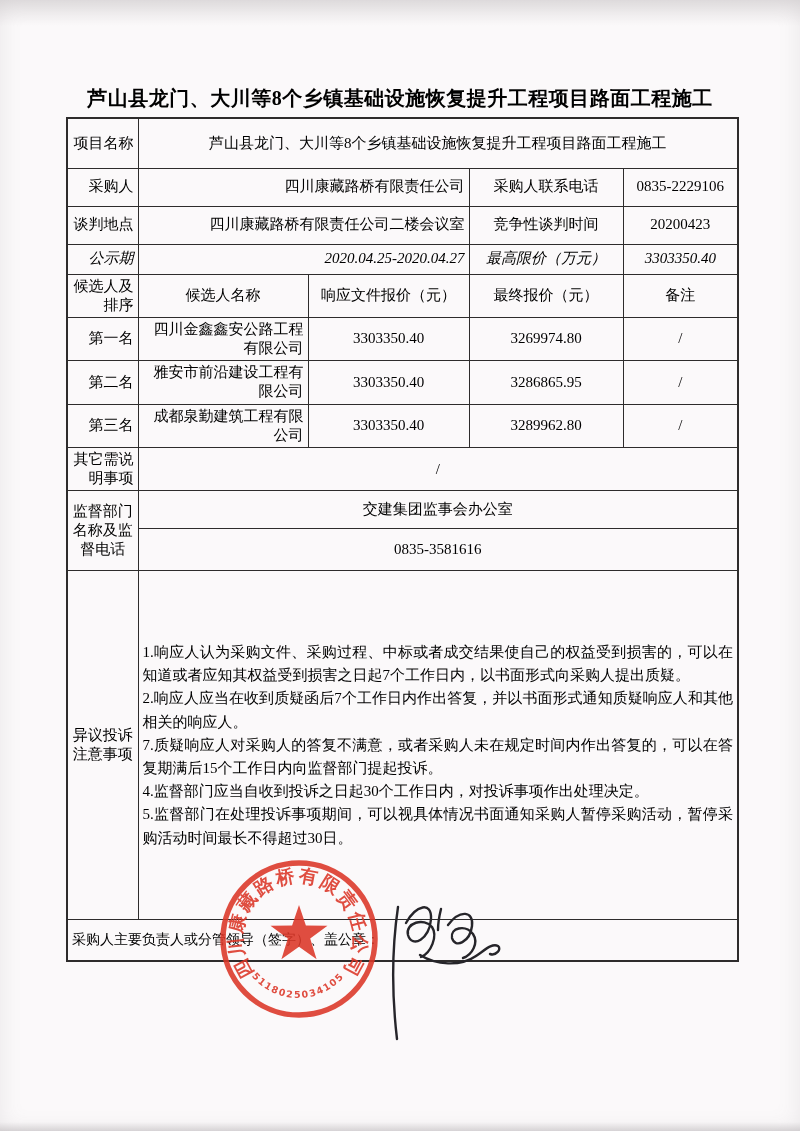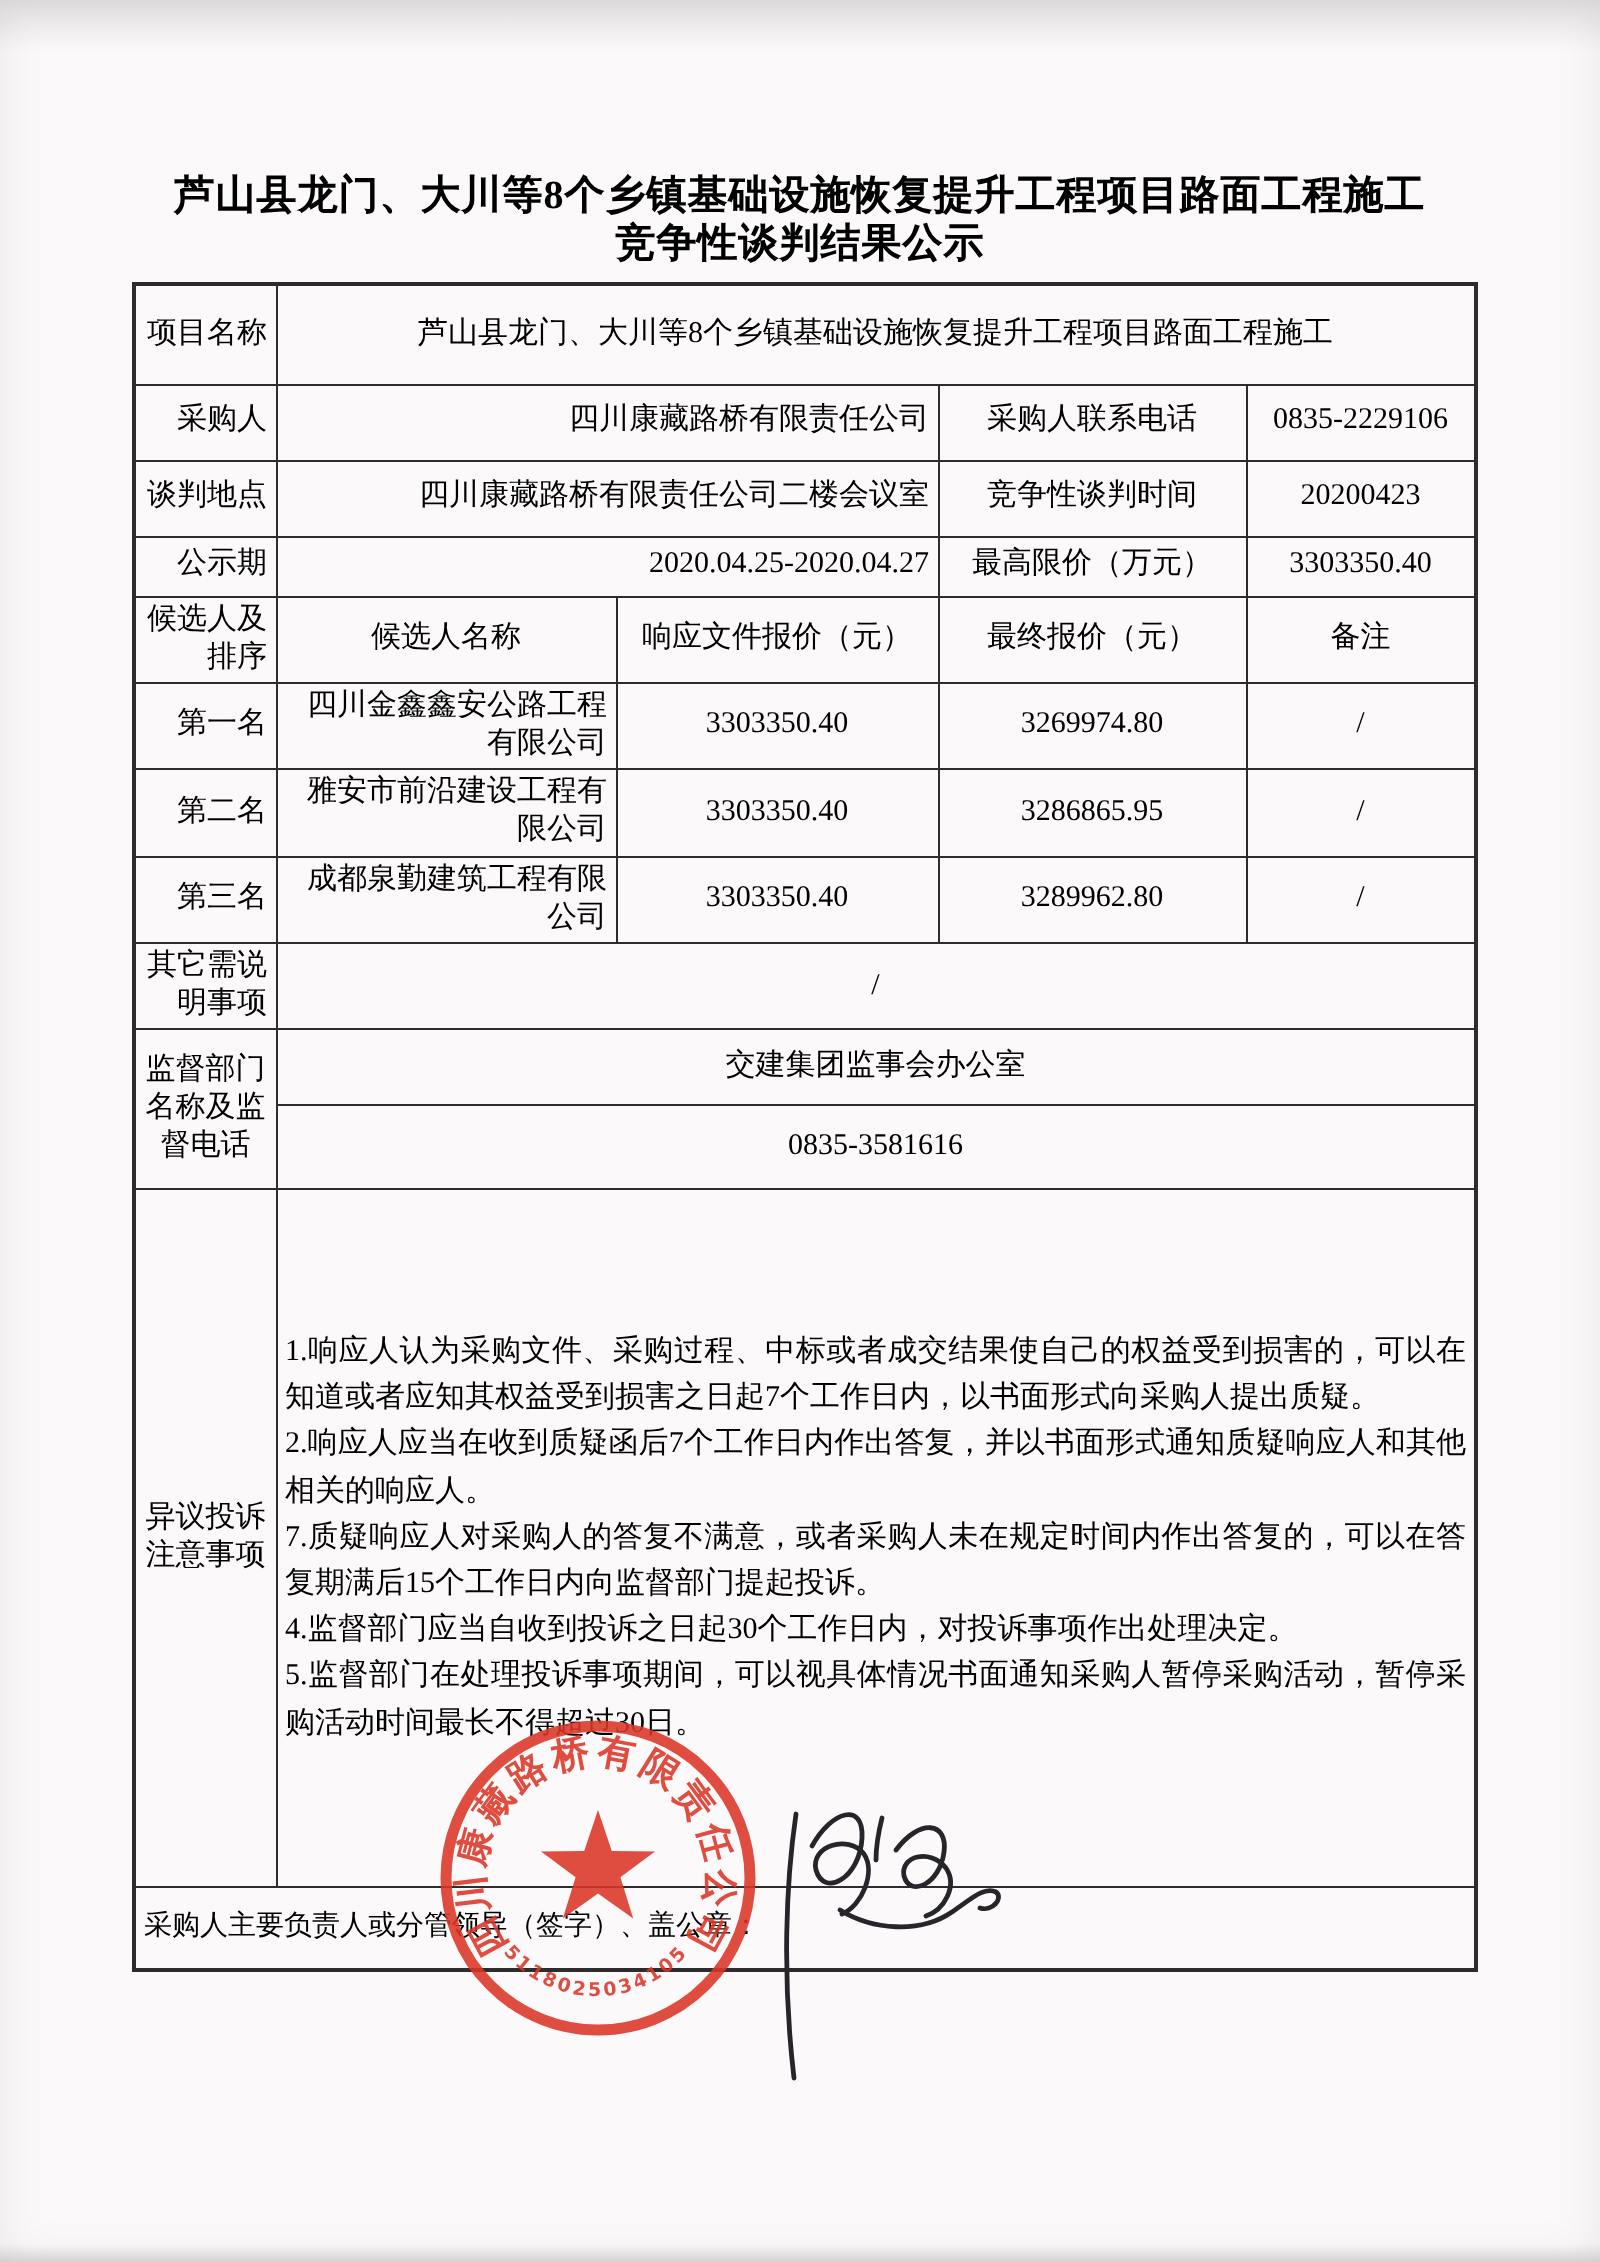--- a/index.html
+++ b/index.html
@@ -47,21 +47,21 @@
   td.cen{text-align:center;}
   td.labc{text-align:center;padding:2px 2px;}
   td.objection-cell{
     vertical-align:top;
     padding:92px 7px 6px 5px;
     text-align:justify;
   }
   td.objection-cell .obj-item{line-height:23.2px;}
   td.sign-cell{font-size:14px;padding-left:5px;}
   
-  tr.r1{height:50px;} tr.r2{height:38px;} tr.r3{height:38px;margin-left:16px;} tr.r4{height:30px;}
+  tr.r1{height:50px;} tr.r2{height:38px;} tr.r3{height:38px;margin-left:16px;} tr.r4{height:30px;font-style:italic;}
   tr.r5{height:41px;} tr.r6{height:36px;} tr.r7{height:38px;} tr.r8{height:41px;}
   tr.r9{height:40px;} tr.r10a{height:38px;} tr.r10b{height:42px;}
   tr.r11{height:349px;} tr.r12{height:41px;}
   .seal{
     position:absolute;left:213px;top:853px;
     width:172px;height:172px;
     opacity:0.88;
     pointer-events:none;
   }
   .signature{
@@ -70,21 +70,20 @@
     pointer-events:none;
   }
 </style>
 </head>
 <body>
 
 <div class="page">
 
   <div class="title">
     <div>芦山县龙门、大川等8个乡镇基础设施恢复提升工程项目路面工程施工</div>
-    <div>竞争性谈判结果公示</div>
   </div>
 
   <table class="doc-table">
     <colgroup>
       <col style="width:71px">
         <col style="width:170px">
         <col style="width:161px">
       <col style="width:154px">
         <col style="width:115px">
     </colgroup>

